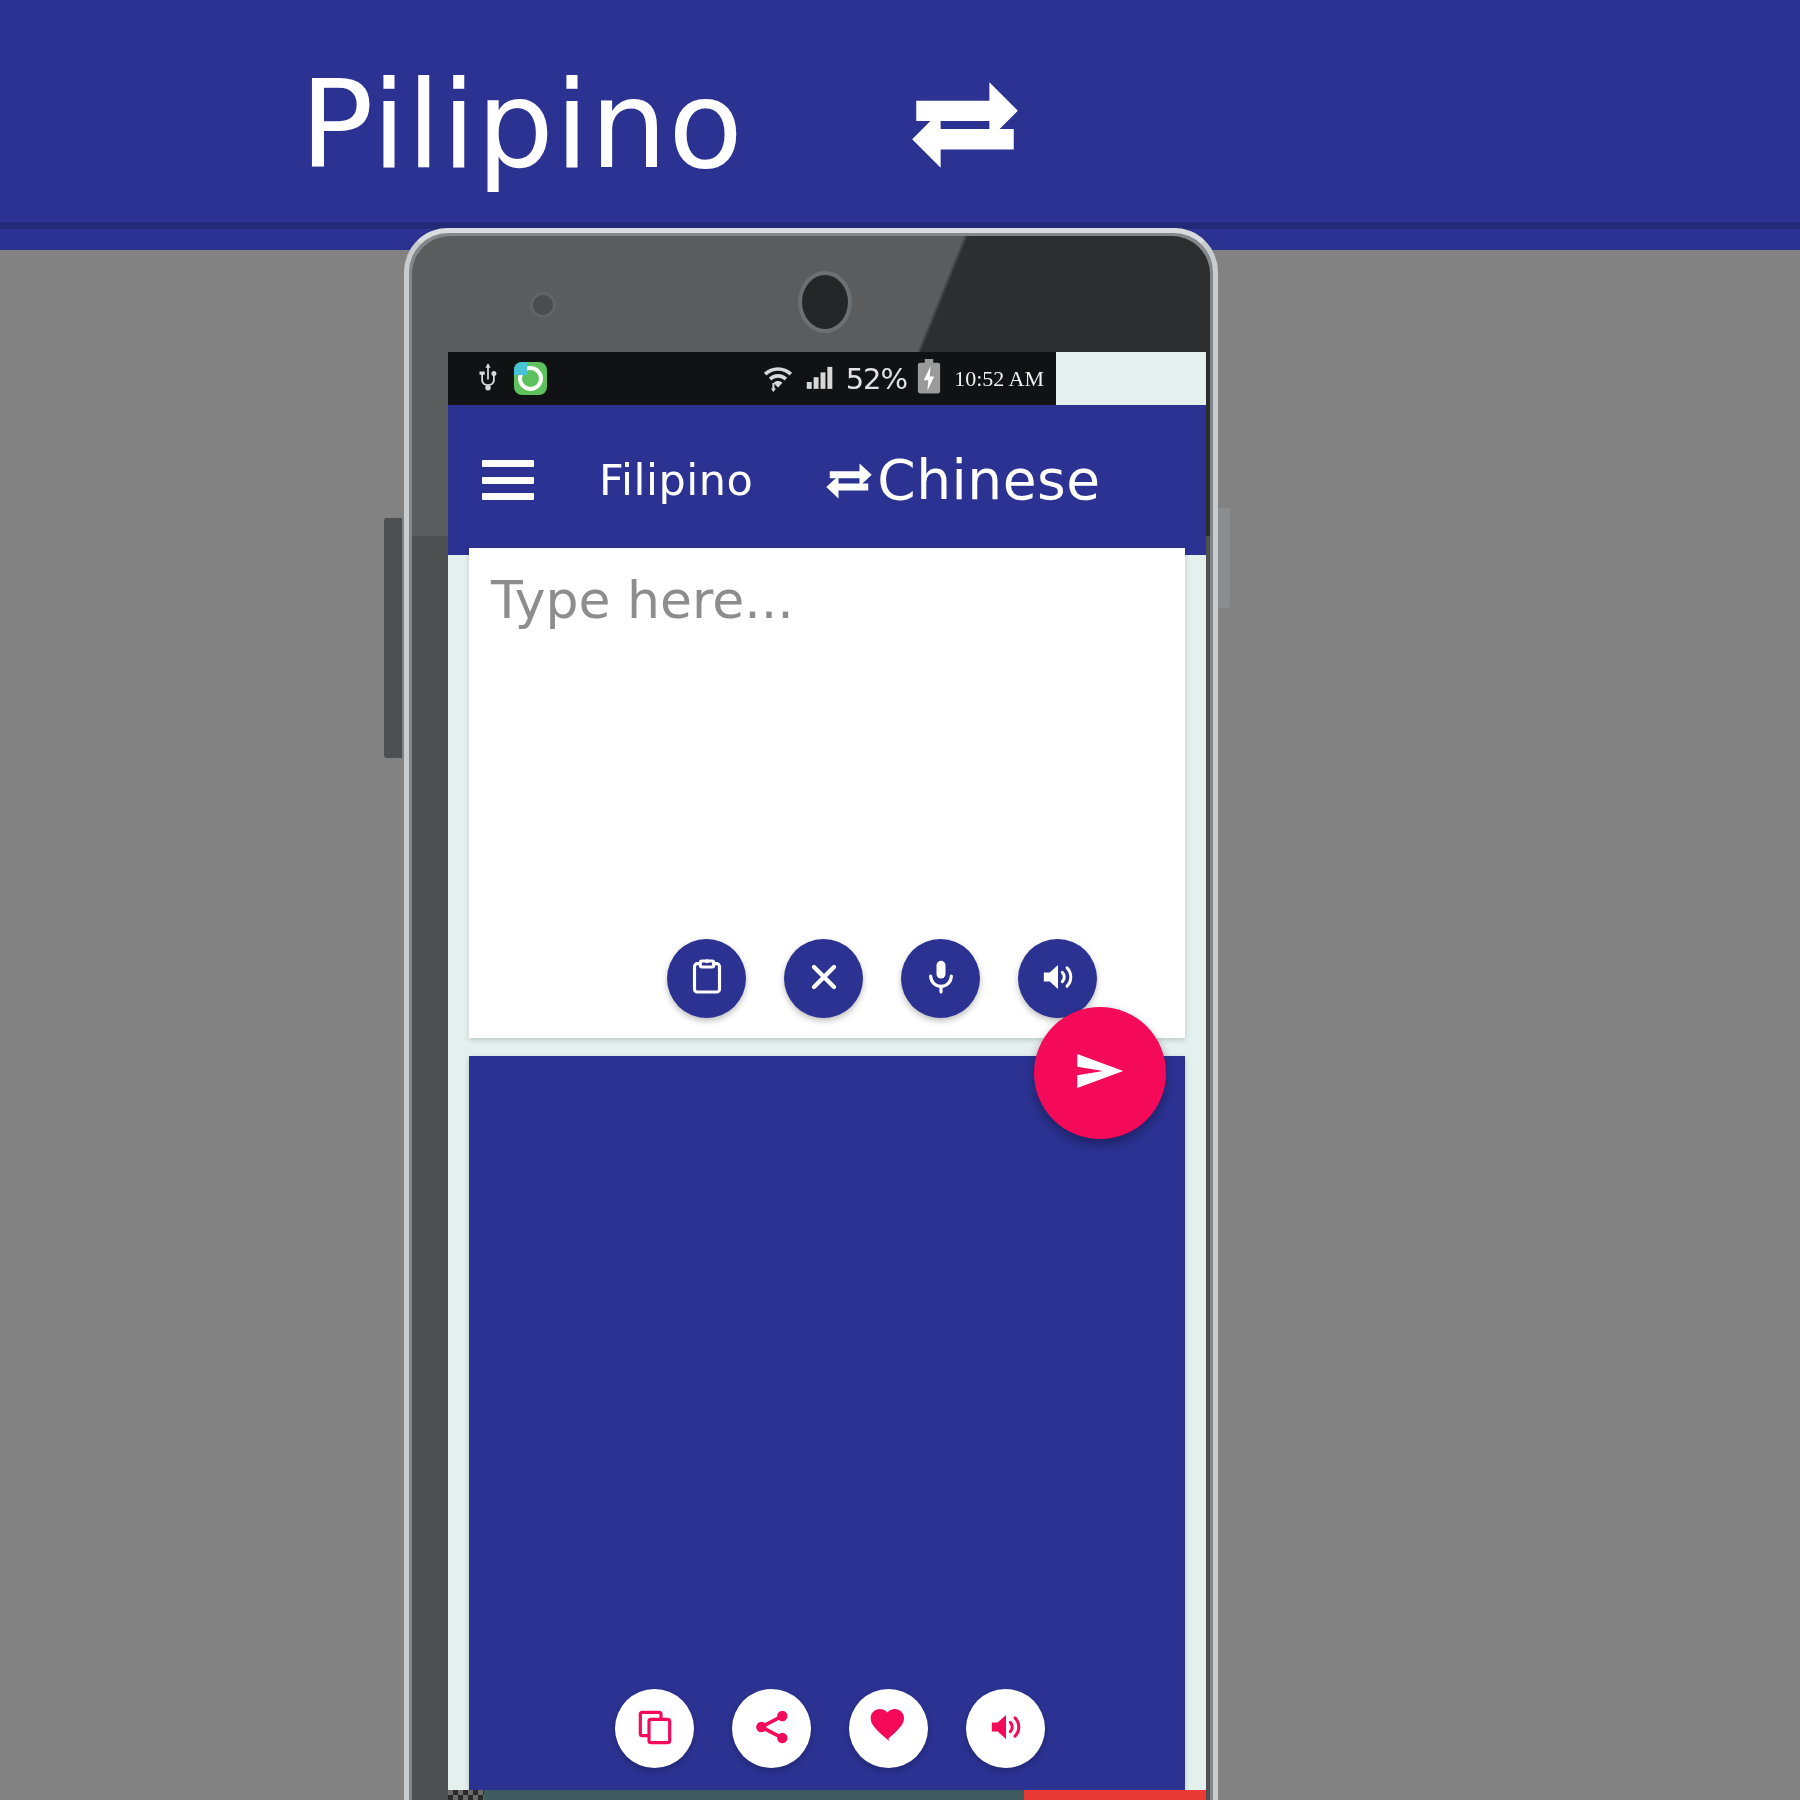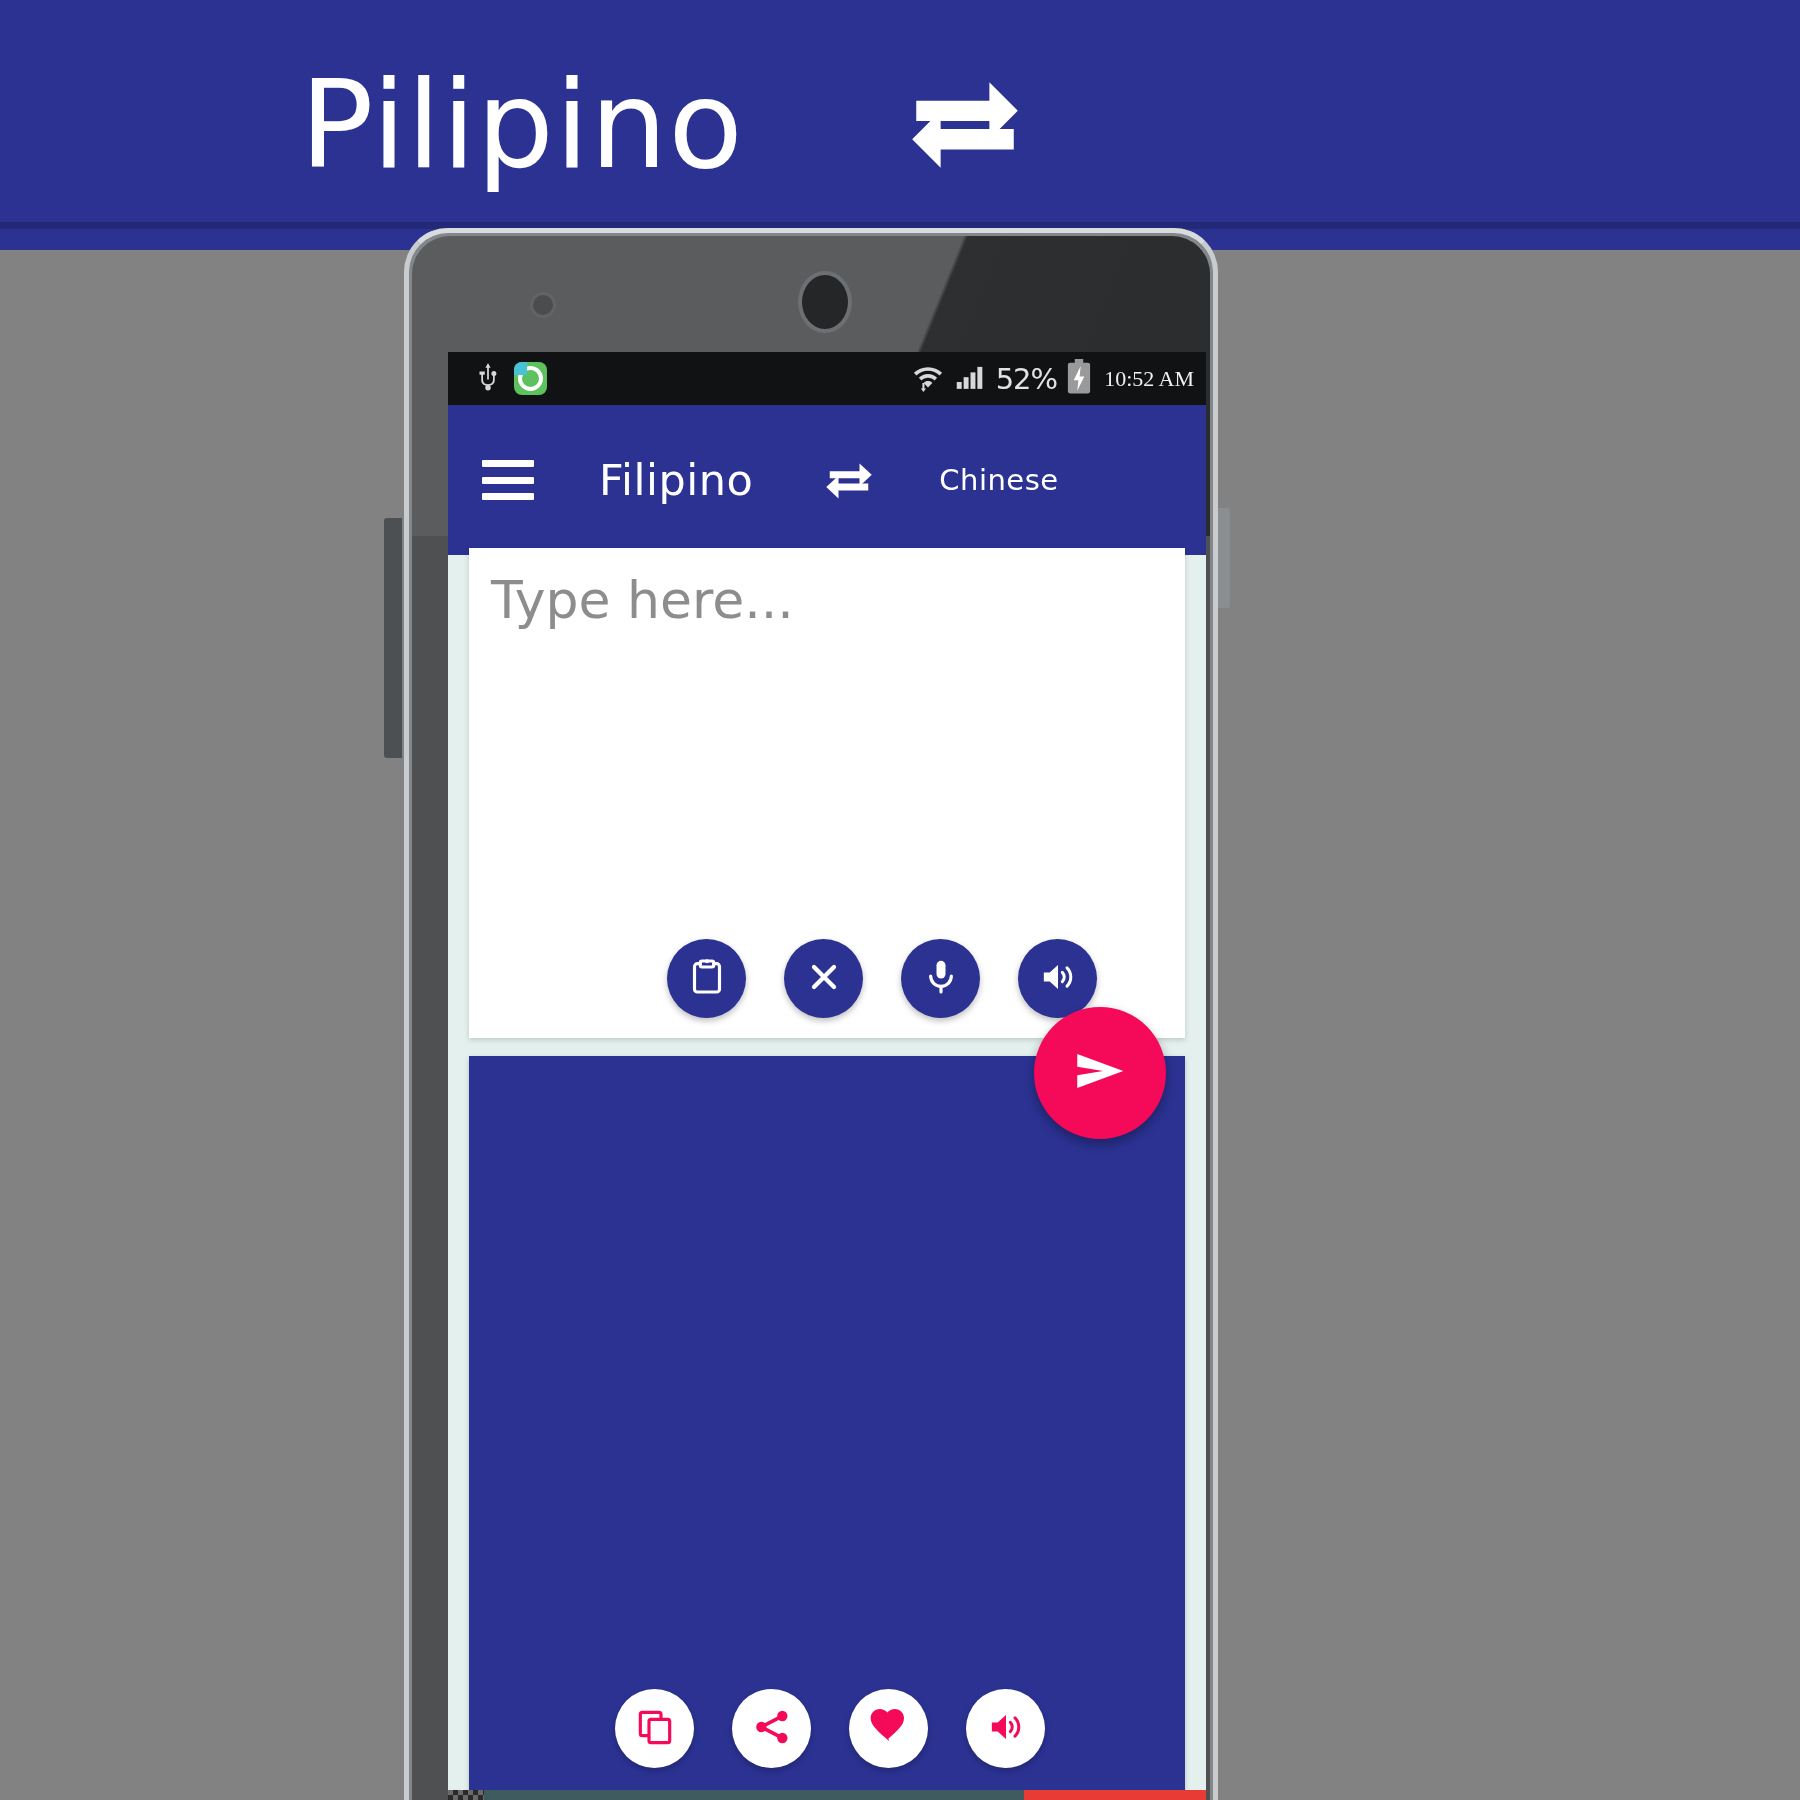--- a/index.html
+++ b/index.html
@@ -103,21 +103,21 @@
   
   #screen {
     position: absolute; left: 36px; top: 116px;
     width: 758px; height: 1464px;
     background: #e3f0ee;
     overflow: hidden;
   }
 
   
   #status-bar {
-    position: absolute; left: 0; top: 0; width: 758px; height: 53px;
+    position: absolute; left: 0; top: 0; width: 608px; height: 53px;
     background: #111214;
     display: flex; align-items: center;
     color: #d8d8d8;
   }
   .sb-left { display: flex; align-items: center; gap: 11px; margin-left: 25px; }
   .sb-right { display: flex; align-items: center; gap: 9px; margin-left: auto; margin-right: 12px; }
   #sb-battery-pct { font-size: 29px; font-family: "DejaVu Sans", sans-serif; color: #e2e2e2; letter-spacing: -1px;}
   #sb-clock { font-size: 22px; font-family: Liberation Serif, serif; color: #f0f0f0; letter-spacing: 0px; margin-left: 3px;}
   #sb-app-icon {
     width: 33px; height: 33px; border-radius: 8px;
@@ -144,21 +144,21 @@
     width: 52px; height: 40px; margin-left: 34px;
     display: flex; flex-direction: column; justify-content: space-between;
   }
   #menu-button span { display: block; height: 7px; background: #ffffff; border-radius: 1px; }
   #toolbar-source-lang {
     margin-left: 65px; color: #ffffff; font-size: 43px;
     font-family: "DejaVu Sans", sans-serif; letter-spacing: 0.5px;
   }
   #toolbar-swap { margin-left: 68px; width: 56px; height: 56px; }
   #toolbar-target-lang {
-    margin-left: 62px; color: #ffffff; font-size: 29px;
+    color: #ffffff; font-size: 55px;
     font-family: "DejaVu Sans", sans-serif; letter-spacing: 0.5px;
   }
 
   
   #input-card {
     position: absolute; left: 21px; top: 196px;
     width: 716px; height: 490px;
     background: #ffffff;
     box-shadow: 0 2px 5px rgba(0,0,0,0.16);
   }

